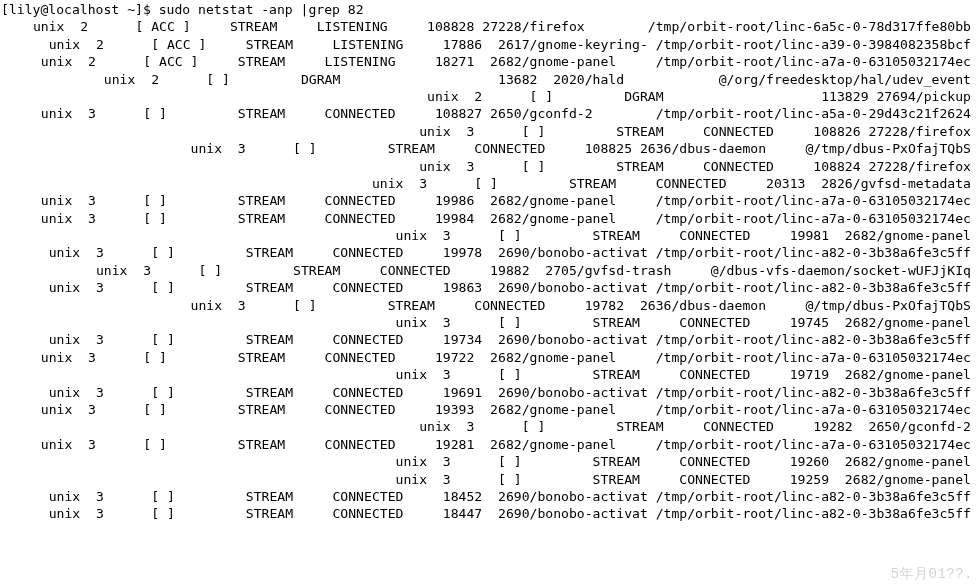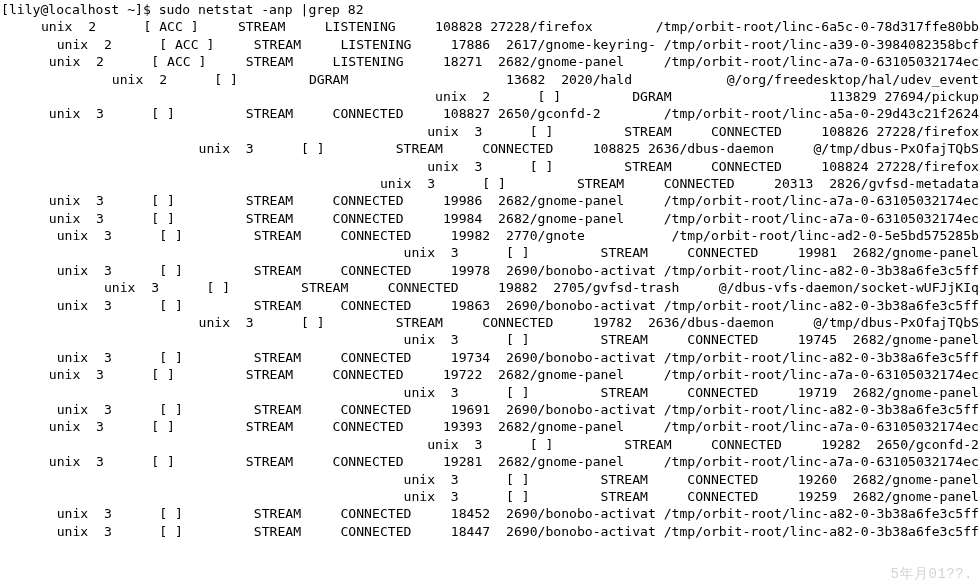--- a/index.html
+++ b/index.html
@@ -12,21 +12,21 @@
     position: relative;
     width: 979px;
     height: 585px;
     background: #ffffff;
     color: #000000;
     font-family: "DejaVu Sans Mono", "Liberation Mono", monospace;
     font-size: 13.1px;
     line-height: 17.4px;
     overflow: hidden;
     box-sizing: border-box;
-    padding: 1px 0 0 1px;
+    padding: 1px 8px 0 1px;
     -webkit-font-smoothing: none;
   }
   .line {
     display: block;
     white-space: pre;
     height: 17.4px;
     letter-spacing: 0px;
     text-align: right;
   }
   .prompt-line {
@@ -59,21 +59,20 @@
       <div class="line">unix  2      [ ACC ]     STREAM     LISTENING     18271  2682/gnome-panel     /tmp/orbit-root/linc-a7a-0-63105032174ec</div>
       <div class="line">unix  2      [ ]         DGRAM                    13682  2020/hald            @/org/freedesktop/hal/udev_event</div>
       <div class="line">unix  2      [ ]         DGRAM                    113829 27694/pickup</div>
       <div class="line">unix  3      [ ]         STREAM     CONNECTED     108827 2650/gconfd-2        /tmp/orbit-root/linc-a5a-0-29d43c21f2624</div>
       <div class="line">unix  3      [ ]         STREAM     CONNECTED     108826 27228/firefox</div>
       <div class="line">unix  3      [ ]         STREAM     CONNECTED     108825 2636/dbus-daemon     @/tmp/dbus-PxOfajTQbS</div>
       <div class="line">unix  3      [ ]         STREAM     CONNECTED     108824 27228/firefox</div>
       <div class="line">unix  3      [ ]         STREAM     CONNECTED     20313  2826/gvfsd-metadata</div>
       <div class="line">unix  3      [ ]         STREAM     CONNECTED     19986  2682/gnome-panel     /tmp/orbit-root/linc-a7a-0-63105032174ec</div>
       <div class="line">unix  3      [ ]         STREAM     CONNECTED     19984  2682/gnome-panel     /tmp/orbit-root/linc-a7a-0-63105032174ec</div>
-      <div class="line">unix  3      [ ]         STREAM     CONNECTED     19982  2770/gnote           /tmp/orbit-root/linc-ad2-0-5e5bd575285b</div>
       <div class="line">unix  3      [ ]         STREAM     CONNECTED     19981  2682/gnome-panel</div>
       <div class="line">unix  3      [ ]         STREAM     CONNECTED     19978  2690/bonobo-activat /tmp/orbit-root/linc-a82-0-3b38a6fe3c5ff</div>
       <div class="line">unix  3      [ ]         STREAM     CONNECTED     19882  2705/gvfsd-trash     @/dbus-vfs-daemon/socket-wUFJjKIq</div>
       <div class="line">unix  3      [ ]         STREAM     CONNECTED     19863  2690/bonobo-activat /tmp/orbit-root/linc-a82-0-3b38a6fe3c5ff</div>
       <div class="line">unix  3      [ ]         STREAM     CONNECTED     19782  2636/dbus-daemon     @/tmp/dbus-PxOfajTQbS</div>
       <div class="line">unix  3      [ ]         STREAM     CONNECTED     19745  2682/gnome-panel</div>
       <div class="line">unix  3      [ ]         STREAM     CONNECTED     19734  2690/bonobo-activat /tmp/orbit-root/linc-a82-0-3b38a6fe3c5ff</div>
       <div class="line">unix  3      [ ]         STREAM     CONNECTED     19722  2682/gnome-panel     /tmp/orbit-root/linc-a7a-0-63105032174ec</div>
       <div class="line">unix  3      [ ]         STREAM     CONNECTED     19719  2682/gnome-panel</div>
       <div class="line">unix  3      [ ]         STREAM     CONNECTED     19691  2690/bonobo-activat /tmp/orbit-root/linc-a82-0-3b38a6fe3c5ff</div>

